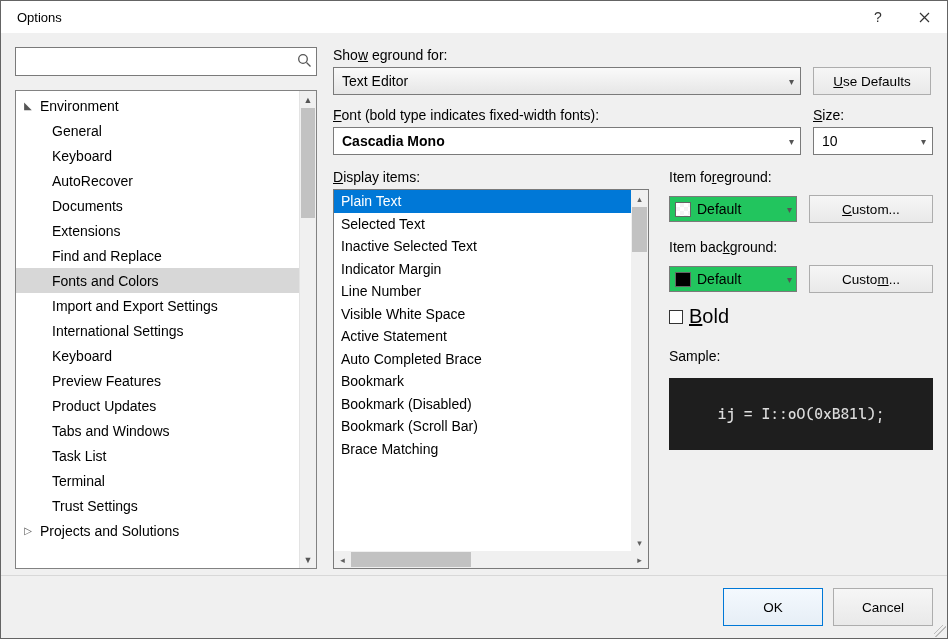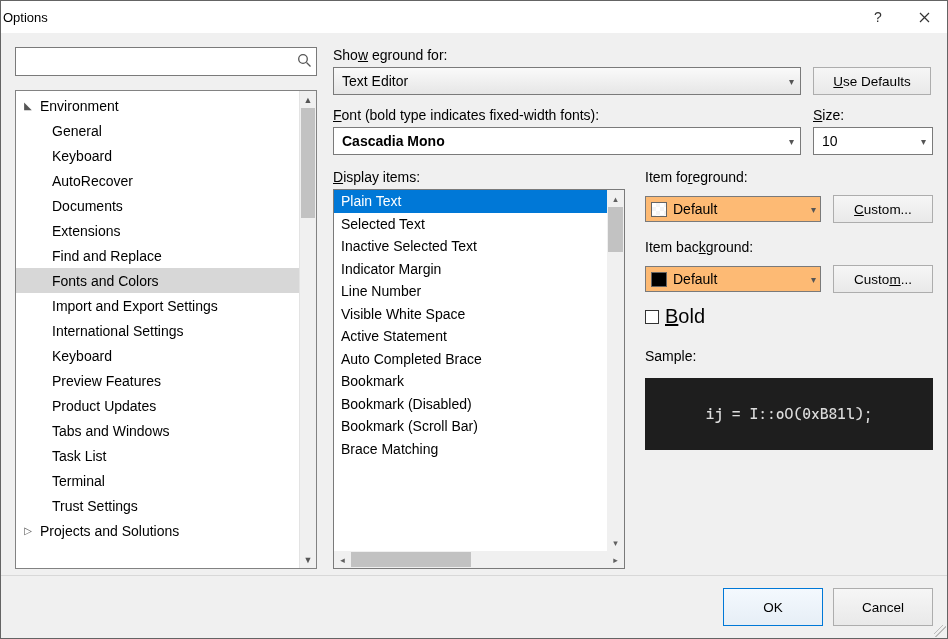--- a/index.html
+++ b/index.html
@@ -19,21 +19,21 @@
     background: #f0f0f0;
     border: 1px solid #646464;
     display: flex;
     flex-direction: column;
   }
   .titlebar {
     height: 32px;
     background: #fff;
     display: flex;
     align-items: center;
-    padding: 0 0 0 2px;
+    padding: 0 0 0 16px;
   }
   .titlebar .title { flex: 1; font-size: 13px; }
   .titlebar .tbtn {
     width: 46px; height: 30px;
     display:flex; align-items:center; justify-content:center;
     font-size: 14px;
     color:#333;
   }
   .content {
     flex:1;
@@ -159,25 +159,25 @@
     display:flex; align-items:center;
   }
   .hsb .sbtn { width:17px; height:17px; display:flex;align-items:center;justify-content:center;font-size:9px;color:#606060; }
   .hsb .strack { flex:1; position:relative; height:100%; }
   .hsb .thumb { position:absolute; top:1px; bottom:1px; left:0; width:120px; background:#c2c2c2; }
 
   .midright { flex:1; display:flex; flex-direction:column; gap:6px; }
   .fgrow, .bgrow { display:flex; align-items:center; gap:12px; }
   .colorcombo {
     border:1px solid #7a7a7a;
-    background:#fdba74;
+    background:#22c55e;
     height:26px;
     display:flex; align-items:center;
     padding:0 4px 0 5px;
-    width:176px;
+    width:128px;
     font-size:14px;
   }
   .sw { width:16px; height:15px; border:1px solid #646464; margin-right:6px; flex:none; }
   .sw.fg { background:#fff; background-image:
            linear-gradient(45deg,#f4f4f4 25%,transparent 25%,transparent 75%,#f4f4f4 75%),
            linear-gradient(45deg,#f4f4f4 25%,transparent 25%,transparent 75%,#f4f4f4 75%);
            background-size:8px 8px; background-position:0 0,4px 4px; }
   .sw.bg { background:#000; }
   .colorcombo .arrow { margin-left:auto; font-size:10px; color:#555; padding-left:6px; }
   .checkbox { display:flex; align-items:center; gap:6px; font-size:20px; margin-top:6px; }

